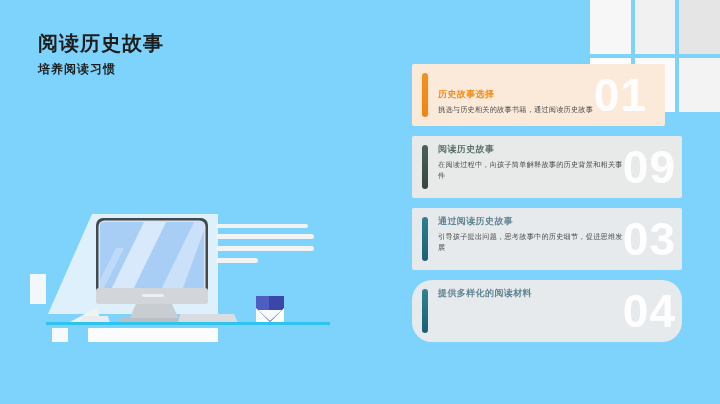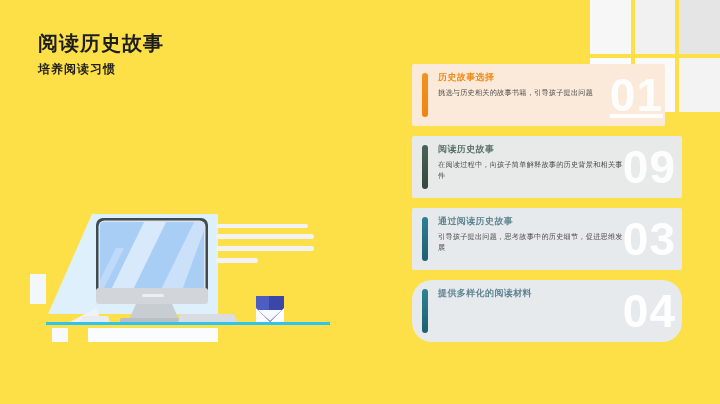--- a/index.html
+++ b/index.html
@@ -7,21 +7,21 @@
     padding: 0;
     background: #ffffff;
   }
   body {
     font-family: "Liberation Sans", "DejaVu Sans", sans-serif;
   }
   #slide {
     position: relative;
     width: 720px;
     height: 404px;
-    background: #fde047;
+    background: #7dd3fc;
     overflow: hidden;
   }
 
   
   .deco-grid {
     position: absolute;
     top: 0;
     left: 590px;
     width: 130px;
     height: 112px;
@@ -121,21 +121,21 @@
     top: 8px;
     width: 186px;
   }
   .card-title {
     font-size: 9px;
     font-weight: bold;
     line-height: 1.3;
     letter-spacing: 0.4px;
     margin: 0 0 3px 0;
   }
-  .card.c1 .card-title { color: #f08a14; }
+  .card.c1 .card-title { color: #f08a14; margin-top: 17px; }
   .card.c2 .card-title { color: #5a716a; }
   .card.c3 .card-title { color: #5f8593; }
   .card.c4 .card-title { color: #5f8593; }
 
   .card-desc {
     font-size: 7.2px;
     color: #4a4a4a;
     line-height: 1.55;
     letter-spacing: 0.2px;
     margin: 0;
@@ -147,21 +147,21 @@
     top: 50%;
     transform: translateY(-50%);
     font-size: 46px;
     font-weight: bold;
     color: #ffffff;
     letter-spacing: 1px;
     line-height: 1;
     opacity: 0.95;
     user-select: none;
   }
-  .card.c1 .card-num { right: 2px; text-decoration: underline; }
+  .card.c1 .card-num { right: 18px; }
 </style>
 </head>
 <body>
 
 <div id="slide">
 
   <div class="deco-grid">
     <div class="deco-cell c1"></div>
     <div class="deco-cell c2"></div>
     <div class="deco-cell c3"></div>
@@ -222,21 +222,21 @@
       <rect x="58" y="132" width="130" height="14" fill="#fbfcfd"></rect>
     </svg>
   </div>
 
   <div class="cards">
 
     <div class="card c1">
       <div class="card-bar"></div>
       <div class="card-body">
         <p class="card-title">历史故事选择</p>
-        <p class="card-desc">挑选与历史相关的故事书籍，引导孩子提出问题</p>
+        <p class="card-desc">挑选与历史相关的故事书籍，通过阅读历史故事</p>
       </div>
       <div class="card-num">01</div>
     </div>
 
     <div class="card c2">
       <div class="card-bar"></div>
       <div class="card-body">
         <p class="card-title">阅读历史故事</p>
         <p class="card-desc">在阅读过程中，向孩子简单解释故事的历史背景和相关事件</p>
       </div>

